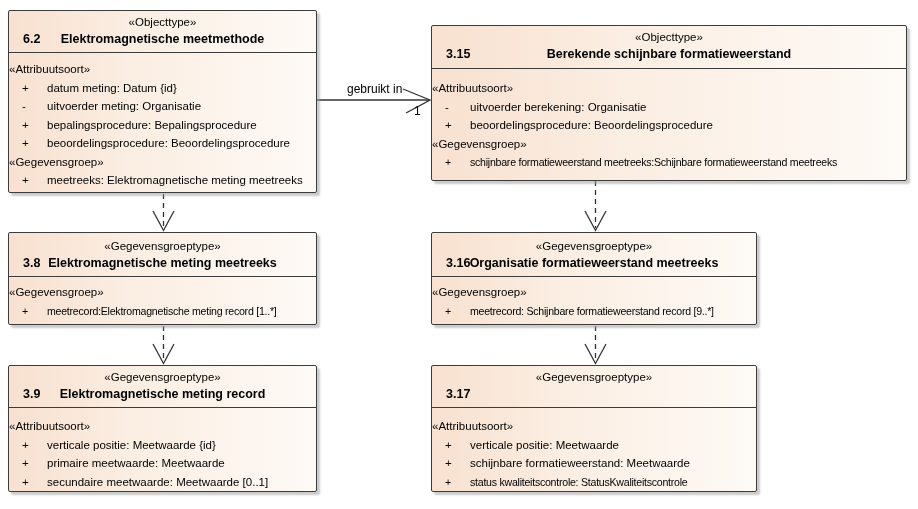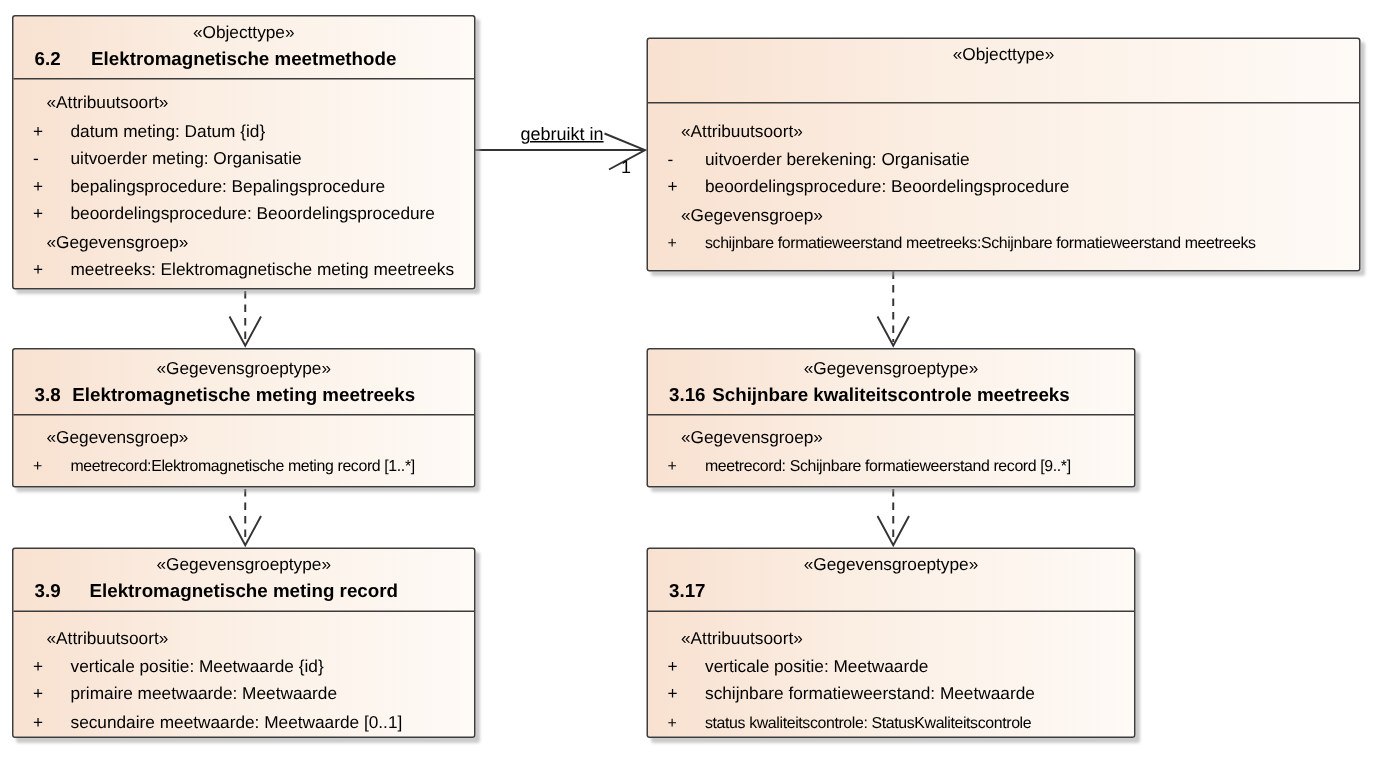--- a/index.html
+++ b/index.html
@@ -38,21 +38,21 @@
   }
   .num { position: absolute; left: 14px; }
   .box-body { padding-top: 7px; }
   .row {
     position: relative;
     height: 18.5px;
     line-height: 18.5px;
     font-size: 11.5px;
     white-space: nowrap;
   }
-  .row.group { padding-left: 22px; }
+  .row.group { }
   .row.attr  { padding-left: 38px; }
   .row .vis { position: absolute; left: 13px; width: 12px; }
   .row.condensed { font-size: 10.6px; letter-spacing: -0.25px; }
 
   .conn-label {
     position: absolute;
     font-size: 12px;
     white-space: nowrap;
   }
   svg.connector-layer {
@@ -80,21 +80,21 @@
     <line class="dashed" x1="595.5" y1="181" x2="595.5" y2="228"></line>
     <polyline class="head" points="585,211 595.5,230.5 606,211"></polyline>
 
     <line class="dashed" x1="163.5" y1="326" x2="163.5" y2="361"></line>
     <polyline class="head" points="153,344 163.5,363.5 174,344"></polyline>
 
     <line class="dashed" x1="595.5" y1="326" x2="595.5" y2="361"></line>
     <polyline class="head" points="585,344 595.5,363.5 606,344"></polyline>
   </svg>
 
-  <div class="conn-label" style="left:347px; top:82px;text-decoration:underline;">gebruikt in</div>
+  <div class="conn-label" style="left:347px; top:82px;">gebruikt in</div>
   <div class="conn-label" style="left:414px; top:104px;">1</div>
 
   <div class="uml-box" style="left:8px; top:10px; width:309px; height:183px;">
     <div class="box-title" style="height:42px;">
       <div class="stereotype">«Objecttype»</div>
       <div class="title-line">
         <span class="num">6.2</span>
         <span>Elektromagnetische meetmethode</span>
       </div>
     </div>
@@ -105,20 +105,24 @@
       <div class="row attr"><span class="vis">+</span><span>bepalingsprocedure: Bepalingsprocedure</span></div>
       <div class="row attr"><span class="vis">+</span><span>beoordelingsprocedure: Beoordelingsprocedure</span></div>
       <div class="row group">«Gegevensgroep»</div>
       <div class="row attr"><span class="vis">+</span><span>meetreeks: Elektromagnetische meting meetreeks</span></div>
     </div>
   </div>
 
   <div class="uml-box" style="left:431px; top:25px; width:476px; height:156px;">
     <div class="box-title" style="height:43px;">
       <div class="stereotype">«Objecttype»</div>
+      <div class="title-line">
+        <span class="num">3.15</span>
+        <span>Berekende schijnbare formatieweerstand</span>
+      </div>
     </div>
     <div class="box-body" style="padding-top:10px;">
       <div class="row group">«Attribuutsoort»</div>
       <div class="row attr"><span class="vis">-</span><span>uitvoerder berekening: Organisatie</span></div>
       <div class="row attr"><span class="vis">+</span><span>beoordelingsprocedure: Beoordelingsprocedure</span></div>
       <div class="row group">«Gegevensgroep»</div>
       <div class="row attr condensed"><span class="vis">+</span><span>schijnbare formatieweerstand meetreeks:Schijnbare formatieweerstand meetreeks</span></div>
     </div>
   </div>
 
@@ -134,21 +138,21 @@
       <div class="row group">«Gegevensgroep»</div>
       <div class="row attr condensed"><span class="vis">+</span><span>meetrecord:Elektromagnetische meting record [1..*]</span></div>
     </div>
   </div>
 
   <div class="uml-box" style="left:431px; top:232px; width:326px; height:93px;">
     <div class="box-title" style="height:44px; padding-top:6px;">
       <div class="stereotype">«Gegevensgroeptype»</div>
       <div class="title-line">
         <span class="num">3.16</span>
-        <span>Schijnbare kwaliteitscontrole meetreeks</span>
+        <span>Organisatie formatieweerstand meetreeks</span>
       </div>
     </div>
     <div class="box-body" style="padding-top:6px;">
       <div class="row group">«Gegevensgroep»</div>
       <div class="row attr condensed"><span class="vis">+</span><span>meetrecord: Schijnbare formatieweerstand record [9..*]</span></div>
     </div>
   </div>
 
   <div class="uml-box" style="left:8px; top:365px; width:309px; height:127px;">
     <div class="box-title" style="height:42px;">

